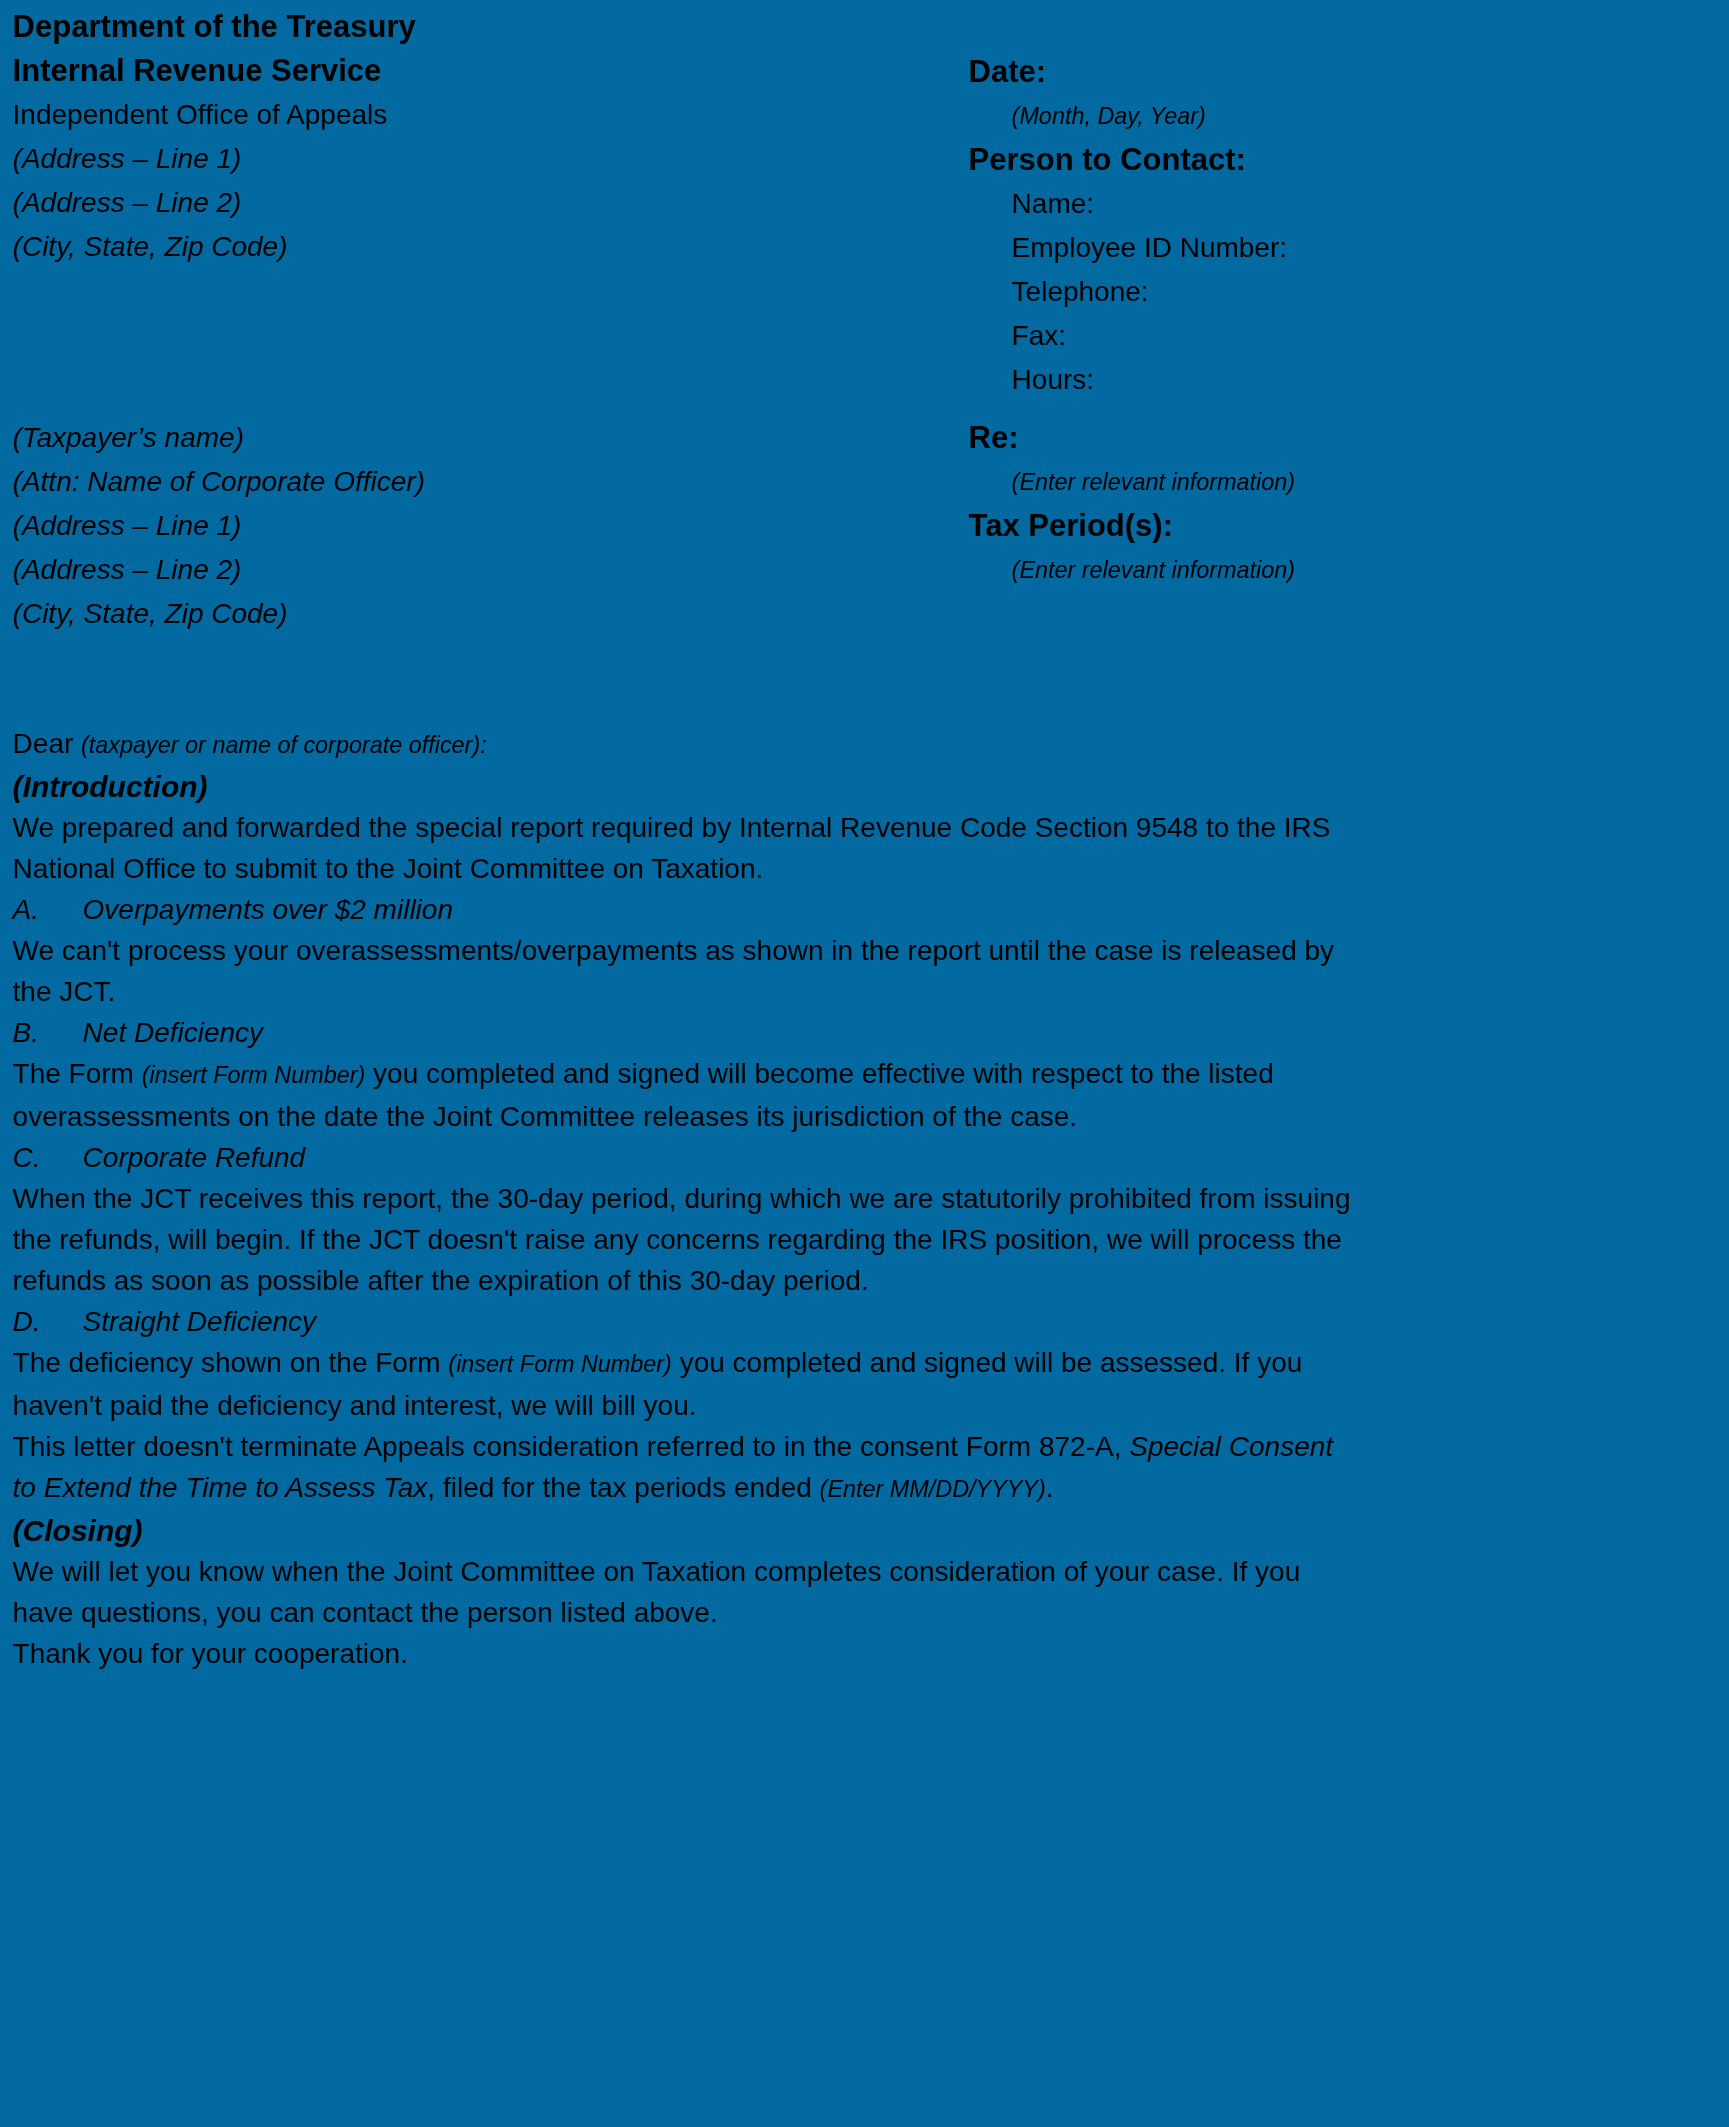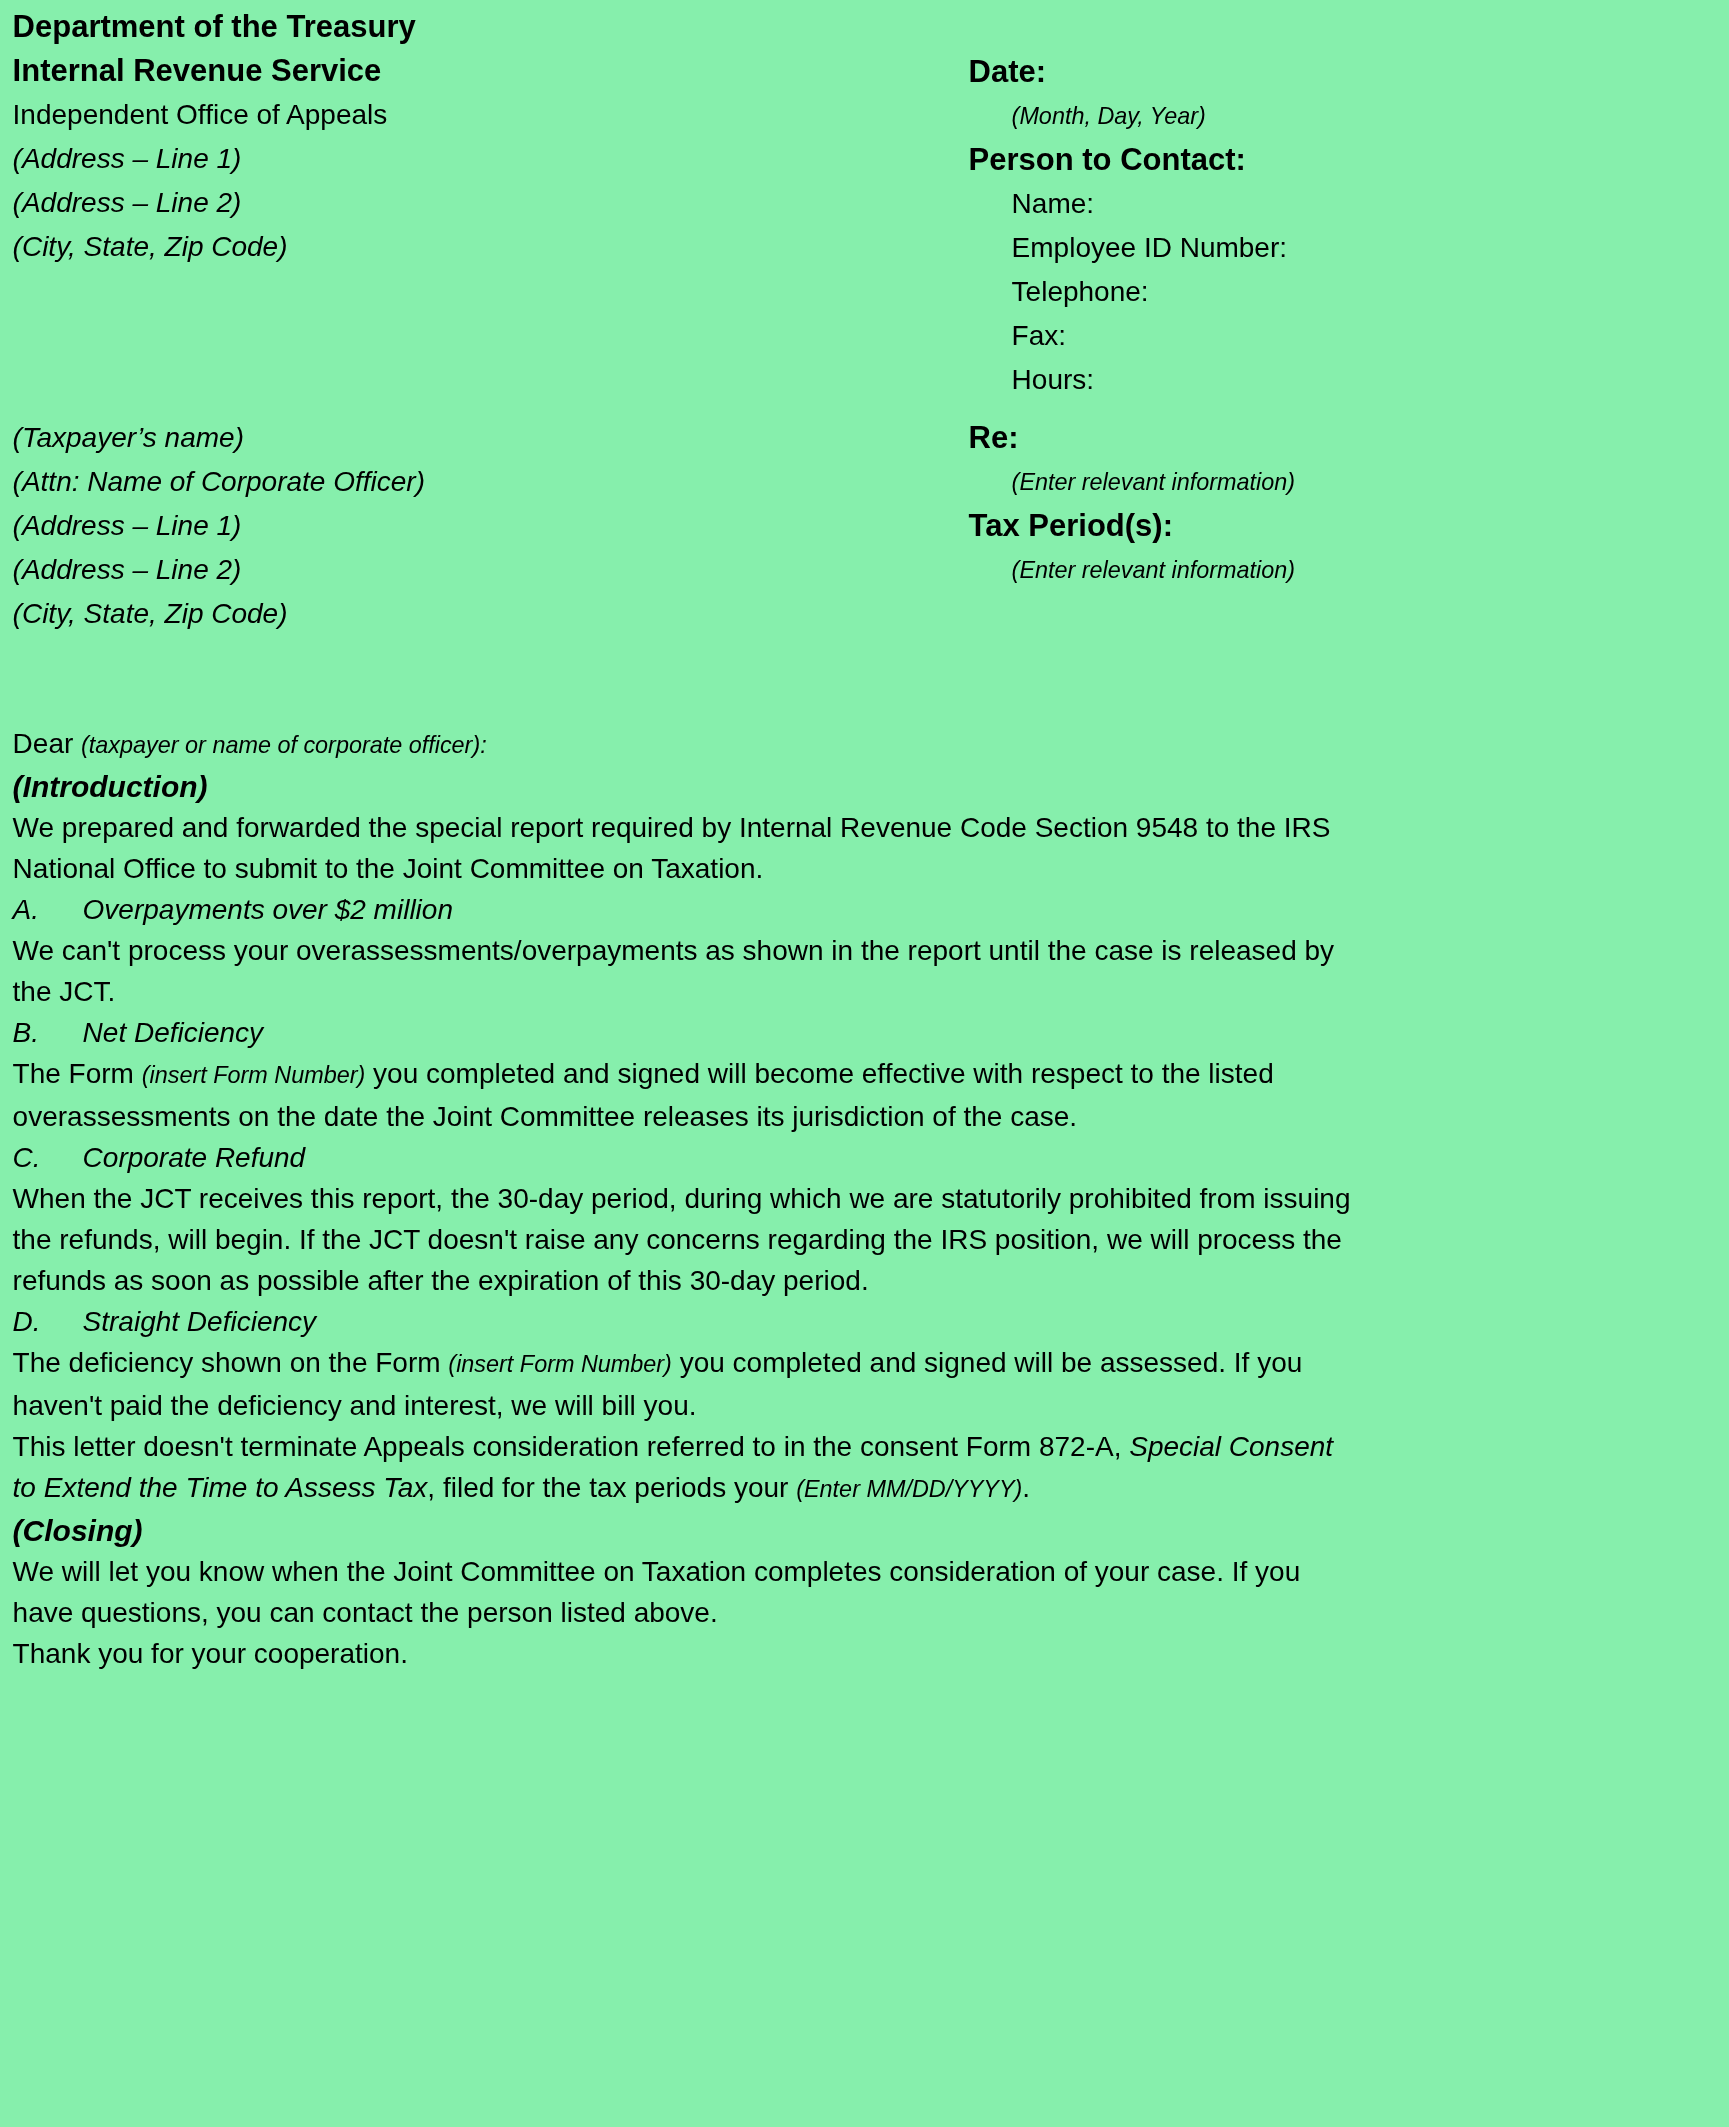--- a/index.html
+++ b/index.html
@@ -1,21 +1,21 @@
 <!DOCTYPE html>
 <html style="font-size:14.4px"><head>
 <meta charset="utf-8">
 <title>Document</title>
 <style>
   html, body { margin: 0; padding: 0; background: #888; }
   .page {
     position: relative;
     width: 1730px;
     height: 2128px;
-    background: #86efac;
+    background: #0369a1;
     color: #000000;
     font-family: "Liberation Sans", sans-serif;
     font-size: 28px;
     line-height: 41px;
     box-sizing: border-box;
     padding: 5.4px 0 0 12.6px;
     overflow: hidden;
   }
   
   .letterhead { position: relative; height: 675px; line-height: 44px; }
@@ -105,21 +105,21 @@
       <div><span class="sec-letter">C.</span><span class="sec-title">Corporate Refund</span></div>
       <p><span class="run-normal">When the JCT receives this report, the 30-day period, during which we are statutorily prohibited from issuing the refunds, will begin. If the JCT doesn't raise any concerns regarding the IRS position, we will process the refunds as soon as possible after the expiration of this 30-day period.</span></p>
     </div>
 
     <div class="gap">
       <div><span class="sec-letter">D.</span><span class="sec-title">Straight Deficiency</span></div>
       <p><span class="run-normal">The deficiency shown on the Form </span><span class="run-hint">(insert Form Number)</span><span class="run-normal"> you completed and signed will be assessed. If you haven't paid the deficiency and interest, we will bill you.</span></p>
     </div>
 
     <div class="gap">
-      <p><span class="run-normal">This letter doesn't terminate Appeals consideration referred to in the consent Form 872-A, </span><span class="run-italic">Special Consent to Extend the Time to Assess Tax</span><span class="run-normal">, filed for the tax periods your </span><span class="run-hint">(Enter MM/DD/YYYY)</span><span class="run-normal">.</span></p>
+      <p><span class="run-normal">This letter doesn't terminate Appeals consideration referred to in the consent Form 872-A, </span><span class="run-italic">Special Consent to Extend the Time to Assess Tax</span><span class="run-normal">, filed for the tax periods ended </span><span class="run-hint">(Enter MM/DD/YYYY)</span><span class="run-normal">.</span></p>
     </div>
 
     <div class="gap">
       <div class="bi">(Closing)</div>
       <p>We will let you know when the Joint Committee on Taxation completes consideration of your case. If you have questions, you can contact the person listed above.</p>
     </div>
 
     <p class="gap">Thank you for your cooperation.</p>
 
   </main>

